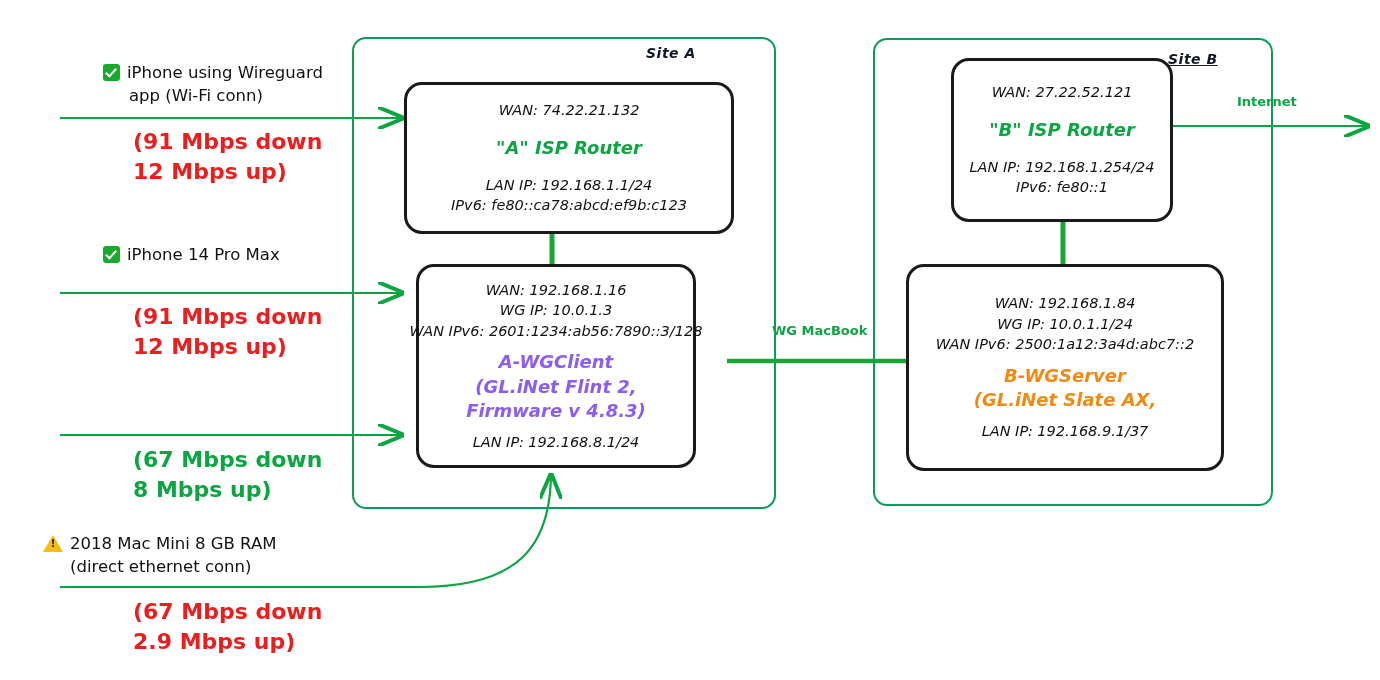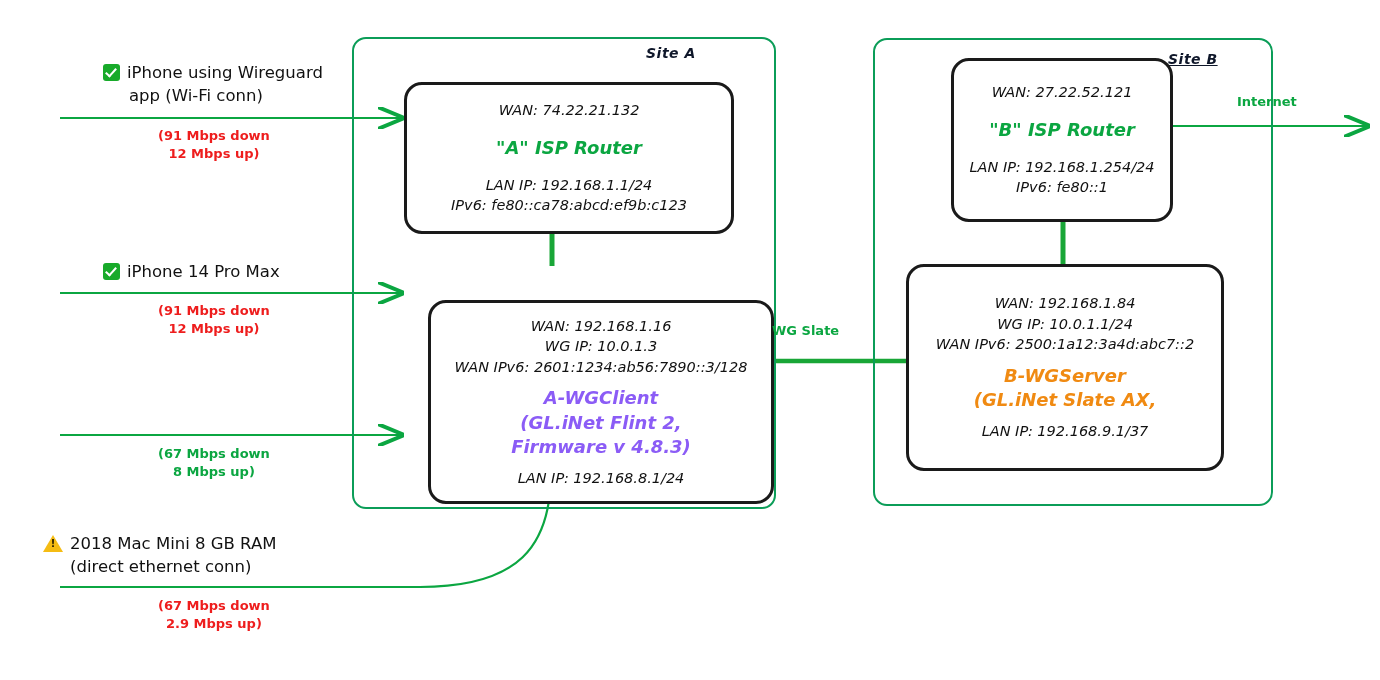--- a/index.html
+++ b/index.html
@@ -52,21 +52,21 @@
     border-radius: 18px;
     background: #ffffff;
     box-sizing: border-box;
     display: flex;
     flex-direction: column;
     align-items: center;
     justify-content: center;
     text-align: center;
   }
   #box-a-isp     { left: 404px;  top: 82px;  width: 330px; height: 152px; }
-  #box-a-client  { left: 428px;  top: 264px; width: 346px; height: 204px; margin-top: 36px; }
+  #box-a-client  { left: 416px;  top: 264px; width: 280px; height: 204px; }
   #box-b-isp     { left: 951px;  top: 58px;  width: 222px; height: 164px; }
   #box-b-server  { left: 906px;  top: 264px; width: 318px; height: 207px; }
 
   .line {
     font-size: 14.5px;
     color: #111111;
     font-style: italic;
     line-height: 1.42;
     white-space: nowrap;
   }
@@ -126,26 +126,24 @@
     width: 6px;
     font-size: 11px;
     font-weight: 700;
     color: #3a2c00;
     text-align: center;
     line-height: 1;
   }
 
   .speed-label {
     position: absolute;
-    font-size: 13px;
+    font-size: 22px;
     line-height: 1.38;
     font-weight: 600;
     white-space: nowrap;
-    text-align: center;
-    margin-left: 25px;
   }
   .speed-label.red   { color: #ee1d1d; }
   .speed-label.green { color: #0ba641; }
 
   .wire-label {
     position: absolute;
     color: #0ba641;
     font-size: 13px;
     font-weight: 600;
     white-space: nowrap;
@@ -234,21 +232,21 @@
 
   <div class="client-label" style="left:103px; top:62px;">
     <span class="badge badge-ok"></span><span>iPhone using Wireguard</span>
     <div style="margin-left:26px;">app (Wi-Fi conn)</div>
   </div>
   <div class="speed-label red" style="left:133px; top:127px;">
     <div>(91 Mbps down</div>
     <div>12 Mbps up)</div>
   </div>
 
-  <div class="client-label" style="left:103px; top:261px;">
+  <div class="client-label" style="left:103px; top:244px;">
     <span class="badge badge-ok"></span><span>iPhone 14 Pro Max</span>
   </div>
   <div class="speed-label red" style="left:133px; top:302px;">
     <div>(91 Mbps down</div>
     <div>12 Mbps up)</div>
   </div>
 
   <div class="speed-label green" style="left:133px; top:445px;">
     <div>(67 Mbps down</div>
     <div>8 Mbps up)</div>
@@ -256,16 +254,16 @@
 
   <div class="client-label" style="left:43px; top:533px;">
     <span class="badge badge-warn"></span><span>2018 Mac Mini 8 GB RAM</span>
     <div style="margin-left:27px;">(direct ethernet conn)</div>
   </div>
   <div class="speed-label red" style="left:133px; top:597px;">
     <div>(67 Mbps down</div>
     <div>2.9 Mbps up)</div>
   </div>
 
-  <div class="wire-label" id="wg-tunnel-label">WG Slate</div>
+  <div class="wire-label" id="wg-tunnel-label">WG MacBook</div>
   <div class="wire-label" id="internet-label">Internet</div>
 
 </div>
 
 </body></html>

